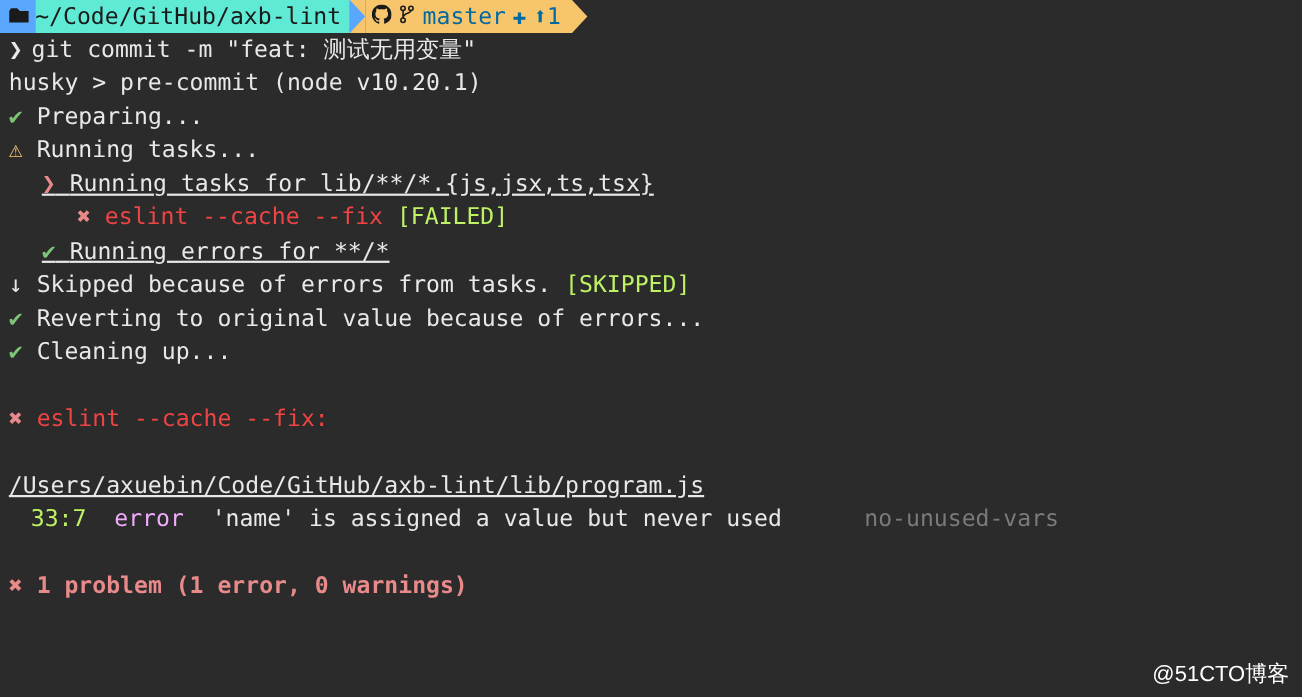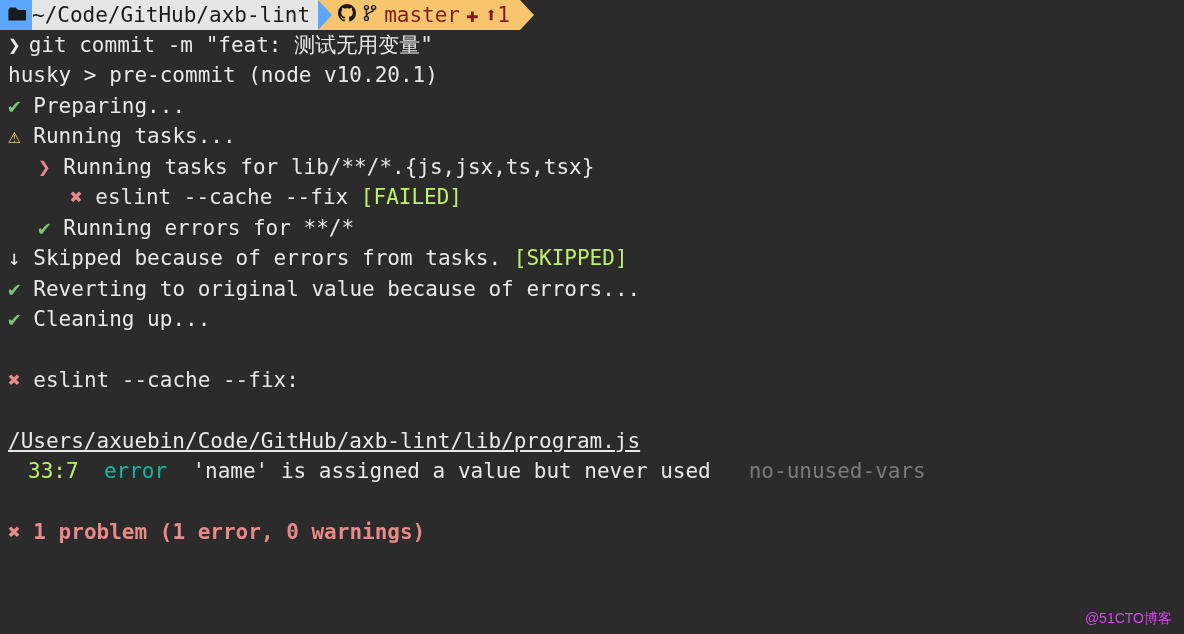--- a/index.html
+++ b/index.html
@@ -25,38 +25,38 @@
     }
     .seg-folder {
       background: #5aa7ff;
       color: #1a1a1a;
       display: flex;
       align-items: center;
       padding: 0 4px 0 8px;
       height: 100%;
     }
     .seg-path {
-      background: #e5e5e5;
+      background: #5eead4;
       color: #1a1a1a;
       padding: 0 8px 0 0;
       height: 100%;
       display: flex;
       align-items: center;
     }
     .arrow-blue-orange {
       width: 0;
       height: 0;
       border-top: 15px solid transparent;
       border-bottom: 15px solid transparent;
       border-left: 14px solid #5aa7ff;
       background: #f7c56c;
     }
     .seg-git {
       background: #f7c56c;
-      color: #7f1d1d;
+      color: #0369a1;
       padding: 0 10px 0 6px;
       height: 100%;
       display: flex;
       align-items: center;
       gap: 6px;
     }
     .arrow-orange-dark {
       width: 0;
       height: 0;
       border-top: 15px solid transparent;
@@ -86,56 +86,58 @@
       color: #f7c56c;
     }
     .red-x {
       color: #e88a8a;
     }
     .red-chevron {
       color: #e88a8a;
       font-weight: bold;
     }
     .orange-text {
-      color: #e5e5e5;
+      color: #ef4444;
     }
     .gray-text {
       color: #bef264;
     }
     .down-arrow {
       color: #e8e8e8;
     }
     .indent-1 {
       padding-left: 38px;
+      text-decoration: underline;
     }
     .indent-2 {
       padding-left: 70px;
     }
     .underline {
       text-decoration: underline;
     }
     .error-line {
       padding-left: 28px;
     }
     .error-red {
-      color: #14b8a6;
+      color: #f0abfc;
     }
     .rule-gray {
       color: #7a7a7a;
+      margin-left: 37px;
     }
     .bold-red {
       color: #e88a8a;
       font-weight: bold;
     }
     .watermark {
       position: absolute;
       bottom: 6px;
       right: 12px;
-      color: #d946ef;
-      font-size: 14px;
+      color: #ffffff;
+      font-size: 20px;
       font-family: sans-serif;
     }
     .folder-svg {
       width: 20px;
       height: 16px;
       fill: #1a1a1a;
     }
     .branch-svg {
       width: 16px;
       height: 18px;

